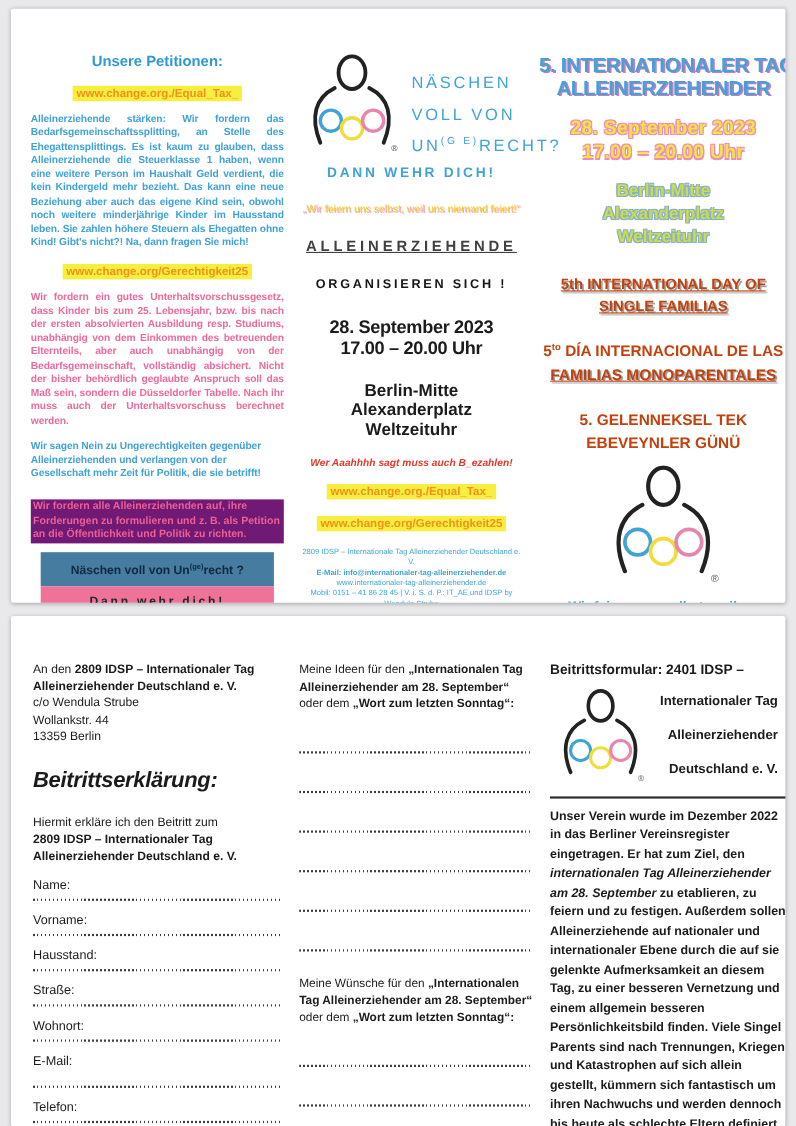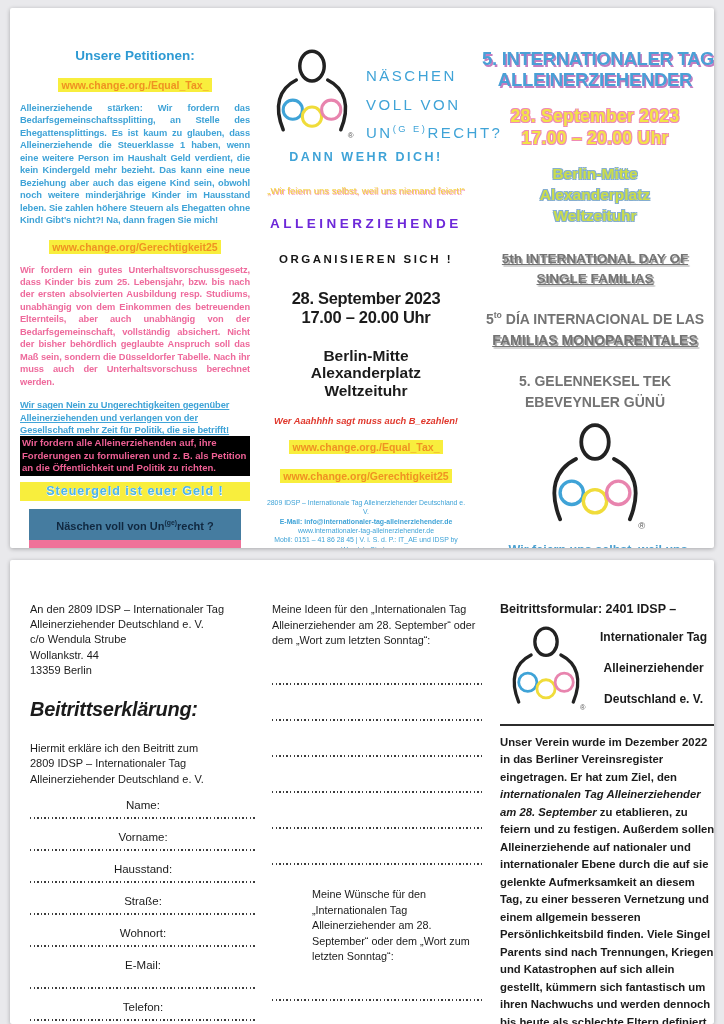--- a/index.html
+++ b/index.html
@@ -8,116 +8,115 @@
     background:#e9e9ec;
     font-family:"Liberation Sans", sans-serif;
     position:relative;
     overflow:hidden;
     color:#1b1b1b;
   }
   .page {
     position:absolute; left:10px; width:704px; background:#fff;
     box-shadow:0 1px 4px rgba(0,0,0,.28); border-radius:2px;
   }
-  .page1 { top:8px; height:540px; padding:40px 14px 0 18px; display:flex; gap:14px; overflow:hidden;justify-content:center; }
+  .page1 { top:8px; height:540px; padding:40px 14px 0 18px; display:flex; gap:14px; overflow:hidden; }
   .page2 { top:560px; height:464px; padding:42px 14px 0 20px; display:flex; gap:16px; overflow:hidden; }
 
   
   .p1c1 { width:230px; flex:none; }
   .pet-head { color:#2e9ad3; font-weight:bold; font-size:13.5px; text-align:center; }
   .hl-link { display:inline-block; background:#f8ee3d; color:#ef9222; font-weight:bold; font-size:10.5px; padding:1px 3px; }
   .linkrow { text-align:center; margin-top:12px; }
   .para { font-size:9.3px; font-weight:bold; text-align:justify; line-height:1.34; margin-top:9px; letter-spacing:-0.1px; }
   .blue-t { color:#3fa3d7; }
   .pink-t { color:#ee6a9c; }
-  .hl-para { background:#000000; color:#ee5f94; font-size:9.6px; font-weight:bold; line-height:1.3; margin-top:0; padding:1px 2px; }
+  .hl-para { background:#701a75; color:#ee5f94; font-size:9.6px; font-weight:bold; line-height:1.3; margin-top:18px; padding:1px 2px; }
   .slogan-tax { background:#f8ee3d; color:#4cb4e6; text-shadow:0.5px 0.5px 0 #fff,-0.5px -0.5px 0 #d8e8f0;
     font-weight:bold; font-size:12.5px; text-align:center; letter-spacing:1px; padding:2px 0 3px; margin-top:6px; }
   .stack { width:212px; margin:8px auto 0; }
   .box { text-align:center; font-weight:bold; }
   .box-blue { background:#457ca0; color:#102840; font-size:11px; padding:10px 4px 9px; }
   .box-pink { background:#ef7299; color:#262626; font-size:11px; letter-spacing:2.5px; padding:8px 4px 7px; }
   sup { font-size:62%; }
 
   
   .p1c2 { width:204px; flex:none; text-align:center; }
   .logo-row { display:flex; align-items:flex-start; gap:6px; }
   .logo-row svg { flex:none; }
   .tagline { text-align:left; padding-top:14px; }
   .tagline div { color:#3fa3d7; font-weight:normal; font-size:15px; letter-spacing:2.5px; line-height:1.9; white-space:nowrap; }
   .tag4 { color:#3fa3d7; font-weight:bold; font-size:12.5px; letter-spacing:2.5px; margin-top:2px; white-space:nowrap; }
   .quote-y { color:#f2cf3a; text-shadow:0.8px 0.8px 0 #f4a0c0; font-weight:normal; font-size:9.5px; margin-top:21px; }
-  .org1 { color:#6d28d9; font-weight:bold; font-size:13.5px; letter-spacing:3.5px; margin-top:20px; white-space:nowrap; }
+  .org1 { color:#404040; font-weight:bold; font-size:13.5px; letter-spacing:3.5px; margin-top:20px; white-space:nowrap;text-decoration:underline; }
   .org2 { color:#161616; font-weight:bold; font-size:11.5px; letter-spacing:2.5px; margin-top:22px; white-space:nowrap; }
   .m-date { font-weight:bold; font-size:16.5px; margin-top:24px; letter-spacing:-0.3px; }
   .m-time { font-weight:bold; font-size:16.5px; letter-spacing:-0.3px; }
   .m-loc { font-weight:bold; font-size:15.5px; line-height:1.15; }
   .m-loc1 { margin-top:20px; }
   .joke { color:#e0392e; font-style:italic; font-weight:bold; font-size:9.3px; margin-top:16px; }
   .m-link { margin-top:11px; }
   .footer { margin-top:14px; color:#3fa3d7; font-size:6.9px; line-height:1.35; }
   .footer .b { font-weight:bold; }
 
   
   .p1c3 { width:226px; flex:none; text-align:center; }
   .big-title { color:#4aa0d6; text-shadow:1.5px 1.5px 0 #c47ec0; font-weight:bold; font-size:18.5px; line-height:1.15; letter-spacing:-0.3px; white-space:nowrap; }
   .date-y { color:#f2e348; font-weight:bold; font-size:17.5px; line-height:1.3; margin-top:14px; letter-spacing:0.3px;
     text-shadow:1px 1px 0 #f08bb4,-1px -1px 0 #f08bb4,1px -1px 0 #f08bb4,-1px 1px 0 #f08bb4; }
   .loc-g { color:#cbdd4b; font-weight:bold; font-size:15.5px; line-height:1.35; margin-top:14px;
     text-shadow:1px 1px 0 #85aed0,-1px -1px 0 #85aed0,1px -1px 0 #85aed0,-1px 1px 0 #85aed0; }
-  .intl { color:#737373; font-weight:bold; font-size:13.5px; line-height:1.5; }
+  .intl { color:#c2410c; font-weight:bold; font-size:13.5px; line-height:1.5; }
   .intl-en { margin-top:22px; text-shadow:1.5px 1.5px 0 rgba(90,90,90,.55); }
   .intl-en .u { text-decoration:underline; }
   .intl-es { margin-top:20px; font-size:14px; }
   .intl-es .u { text-decoration:underline; text-shadow:1.5px 1.5px 0 rgba(90,90,90,.55); }
   .intl-tr { margin-top:20px; font-size:14px; }
   .logo-big { margin-top:10px; }
   .quote-b { color:#4aa0d0; font-weight:bold; font-size:12.5px; line-height:1.5; margin-top:4px; }
 
   
   .p2c1 { width:226px; flex:none; }
   .p2c2 { width:212px; flex:none; }
   .p2c3 { width:218px; flex:none; }
   .addr { font-size:11px; line-height:1.38; }
-  .b { font-weight:normal; }
+  .b { font-weight:bold; }
   .beitritt-head { font-size:20px; font-weight:bold; font-style:italic; margin-top:20px; letter-spacing:-0.3px; }
   .intro { font-size:11px; line-height:1.4; margin-top:20px; }
   .field { margin-top:12px; }
-  .field-label { font-size:11.5px;text-align:center; }
+  .field-label { font-size:11.5px; }
   .dotline { height:2px; margin-top:6px;
     background:repeating-linear-gradient(90deg,#3c3c3c 0 1.4px,transparent 1.4px 3.6px); }
   .field-email .dotline { margin-top:16px; }
   .ideas-head { font-size:10.8px; line-height:1.45; }
   .writelines .dotline { margin-top:34px; }
-  .wishes-head { margin-top:22px;margin-left:40px; }
+  .wishes-head { margin-top:22px; }
   .form-title { font-size:12.5px; font-weight:bold; }
   .form-logo-row { display:flex; align-items:center; gap:8px; margin-top:6px; }
-  .form-org { font-size:12px; font-weight:bold; line-height:2.6; text-align:center; }
+  .form-org { font-size:12px; font-weight:bold; line-height:2.6; text-align:right; }
   .rule { height:2px; background:#2c2c2c; margin-top:8px; }
   .verein-text { font-size:11.3px; font-weight:bold; line-height:1.55; margin-top:8px; }
   .verein-text .i { font-style:italic; }
 </style>
 </head>
 <body>
 
 <div class="page page1">
 
   <div class="p1c1">
     <div class="pet-head">Unsere Petitionen:</div>
     <div class="linkrow">
       <span class="hl-link">www.change.org./Equal_Tax_</span>
     </div>
     <div class="para blue-t">Alleinerziehende stärken: Wir fordern das Bedarfsgemeinschaftssplitting, an Stelle des Ehegattensplittings. Es ist kaum zu glauben, dass Alleinerziehende die Steuerklasse 1 haben, wenn eine weitere Person im Haushalt Geld verdient, die kein Kindergeld mehr bezieht. Das kann eine neue Beziehung aber auch das eigene Kind sein, obwohl noch weitere minderjährige Kinder im Hausstand leben. Sie zahlen höhere Steuern als Ehegatten ohne Kind!  Gibt's nicht?! Na, dann fragen Sie mich!</div>
     <div class="linkrow" style="margin-top:10px;">
       <span class="hl-link">www.change.org/Gerechtigkeit25</span>
     </div>
     <div class="para pink-t">Wir fordern ein gutes Unterhaltsvorschussgesetz, dass Kinder bis zum 25. Lebensjahr, bzw. bis nach der ersten absolvierten Ausbildung resp. Studiums, unabhängig von dem Einkommen des betreuenden Elternteils, aber auch unabhängig von der Bedarfsgemeinschaft, vollständig absichert. Nicht der bisher behördlich geglaubte Anspruch soll das Maß sein, sondern die Düsseldorfer Tabelle. Nach ihr muss auch der Unterhaltsvorschuss berechnet werden.</div>
-    <div class="para blue-t" style="text-align:left; margin-top:11px;text-decoration:underline;">Wir sagen Nein zu Ungerechtigkeiten gegenüber Alleinerziehenden und verlangen von der Gesellschaft mehr Zeit für Politik, die sie betrifft!</div>
+    <div class="para blue-t" style="text-align:left; margin-top:11px;">Wir sagen Nein zu Ungerechtigkeiten gegenüber Alleinerziehenden und verlangen von der Gesellschaft mehr Zeit für Politik, die sie betrifft!</div>
     <div class="hl-para">Wir fordern alle Alleinerziehenden auf, ihre Forderungen zu formulieren und z. B. als Petition an die Öffentlichkeit und Politik zu richten.</div>
-    <div class="slogan-tax">Steuergeld ist euer Geld !</div>
     <div class="stack">
       <div class="box box-blue"><span>Näschen voll von Un</span><sup>(ge)</sup><span>recht ?</span></div>
       <div class="box box-pink">Dann wehr dich!</div>
 
     </div>
   </div>
 
   <div class="p1c2">
     <div class="logo-row">
       <svg width="96" height="92" viewBox="0 0 110 104">

